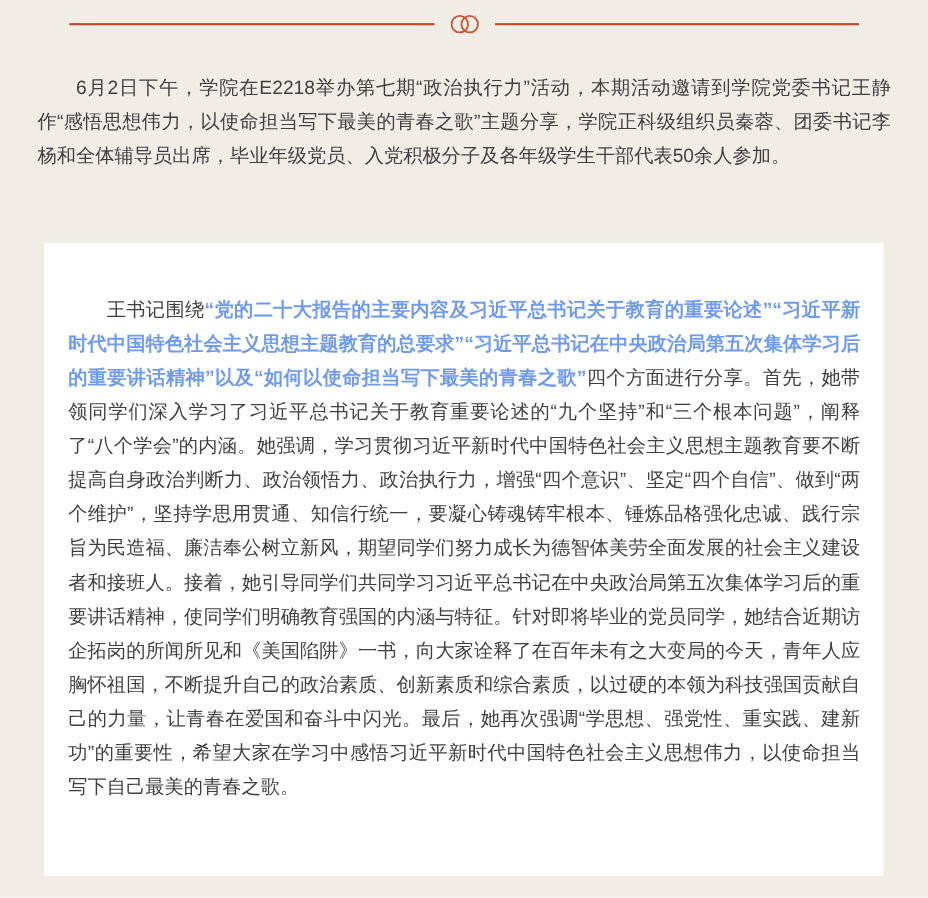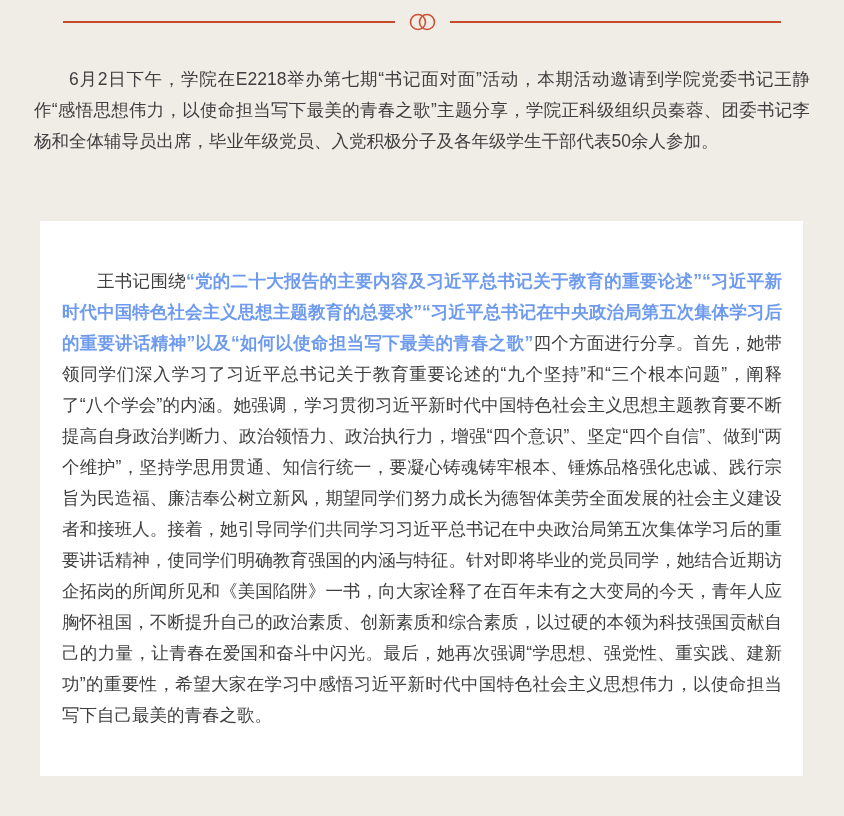--- a/index.html
+++ b/index.html
@@ -45,21 +45,21 @@
     text-align: justify;
     text-indent: 2em;
     color: #3f3f3f;
   }
   
   .card {
     margin: 64px 0 0 40px;
     width: 763px;
     box-sizing: border-box;
     background: #ffffff;
-    padding: 27px 21px 28px 22px;
+    padding: 27px 21px 48px 22px;
   }
   .card-paragraph {
     font-size: 17.5px;
     line-height: 31px;
     text-align: justify;
     text-indent: 2em;
     color: #3f3f3f;
   }
   .highlight {
     color: #6e9bee;
@@ -73,17 +73,17 @@
   <span class="line"></span>
   <span class="rings">
     <svg width="33" height="20" viewBox="0 0 33 20">
       <circle cx="12" cy="10" r="7.5"></circle>
       <circle cx="21" cy="10" r="7.5"></circle>
     </svg>
   </span>
   <span class="line"></span>
 </div>
 
-<p class="intro">6月2日下午，学院在E2218举办第七期“书记面对面”活动，本期活动邀请到学院党委书记王静作“感悟思想伟力，以使命担当写下最美的青春之歌”主题分享，学院正科级组织员秦蓉、团委书记李杨和全体辅导员出席，毕业年级党员、入党积极分子及各年级学生干部代表50余人参加。</p>
+<p class="intro">6月2日下午，学院在E2218举办第七期“政治执行力”活动，本期活动邀请到学院党委书记王静作“感悟思想伟力，以使命担当写下最美的青春之歌”主题分享，学院正科级组织员秦蓉、团委书记李杨和全体辅导员出席，毕业年级党员、入党积极分子及各年级学生干部代表50余人参加。</p>
 
 <div class="card">
   <p class="card-paragraph"><span>王书记围绕</span><span class="highlight">“党的二十大报告的主要内容及习近平总书记关于教育的重要论述”“习近平新时代中国特色社会主义思想主题教育的总要求”“习近平总书记在中央政治局第五次集体学习后的重要讲话精神”以及“如何以使命担当写下最美的青春之歌”</span><span>四个方面进行分享。首先，她带领同学们深入学习了习近平总书记关于教育重要论述的“九个坚持”和“三个根本问题”，阐释了“八个学会”的内涵。她强调，学习贯彻习近平新时代中国特色社会主义思想主题教育要不断提高自身政治判断力、政治领悟力、政治执行力，增强“四个意识”、坚定“四个自信”、做到“两个维护”，坚持学思用贯通、知信行统一，要凝心铸魂铸牢根本、锤炼品格强化忠诚、践行宗旨为民造福、廉洁奉公树立新风，期望同学们努力成长为德智体美劳全面发展的社会主义建设者和接班人。接着，她引导同学们共同学习习近平总书记在中央政治局第五次集体学习后的重要讲话精神，使同学们明确教育强国的内涵与特征。针对即将毕业的党员同学，她结合近期访企拓岗的所闻所见和《美国陷阱》一书，向大家诠释了在百年未有之大变局的今天，青年人应胸怀祖国，不断提升自己的政治素质、创新素质和综合素质，以过硬的本领为科技强国贡献自己的力量，让青春在爱国和奋斗中闪光。最后，她再次强调“学思想、强党性、重实践、建新功”的重要性，希望大家在学习中感悟习近平新时代中国特色社会主义思想伟力，以使命担当写下自己最美的青春之歌。</span></p>
 </div>
 
 </body></html>

